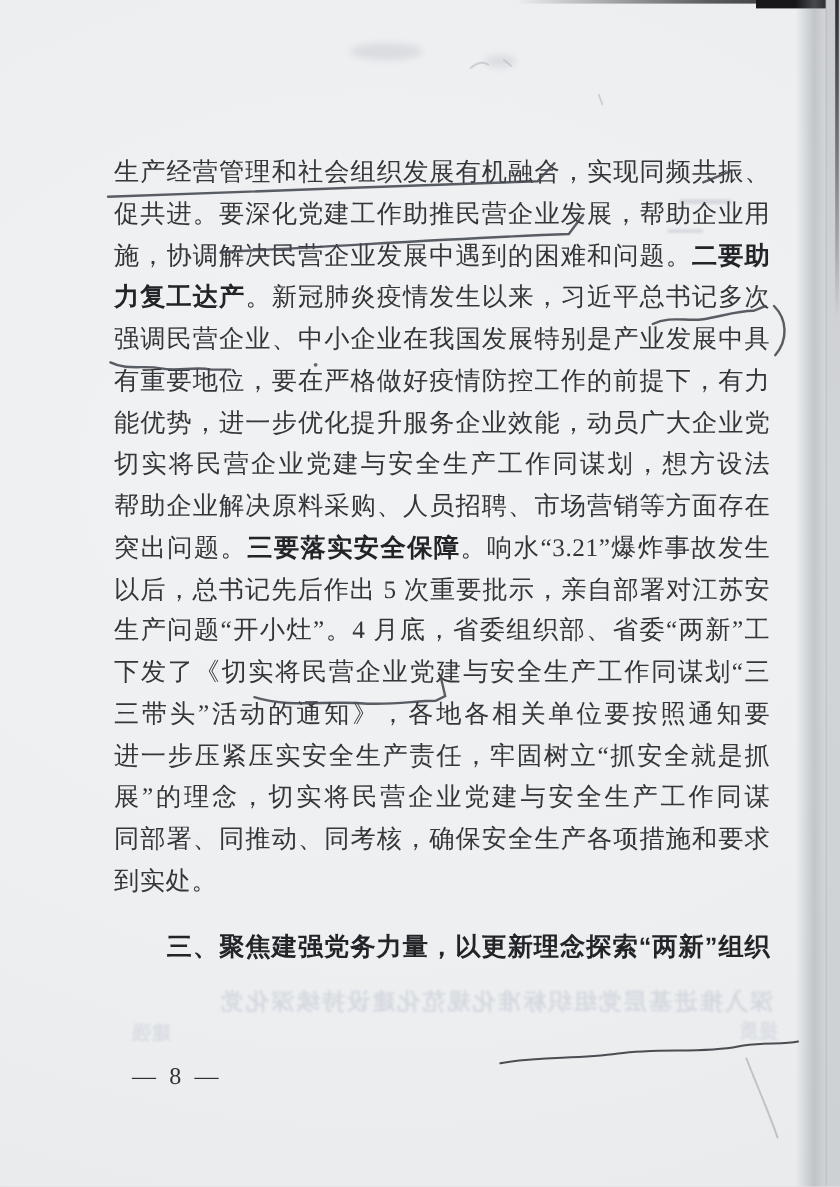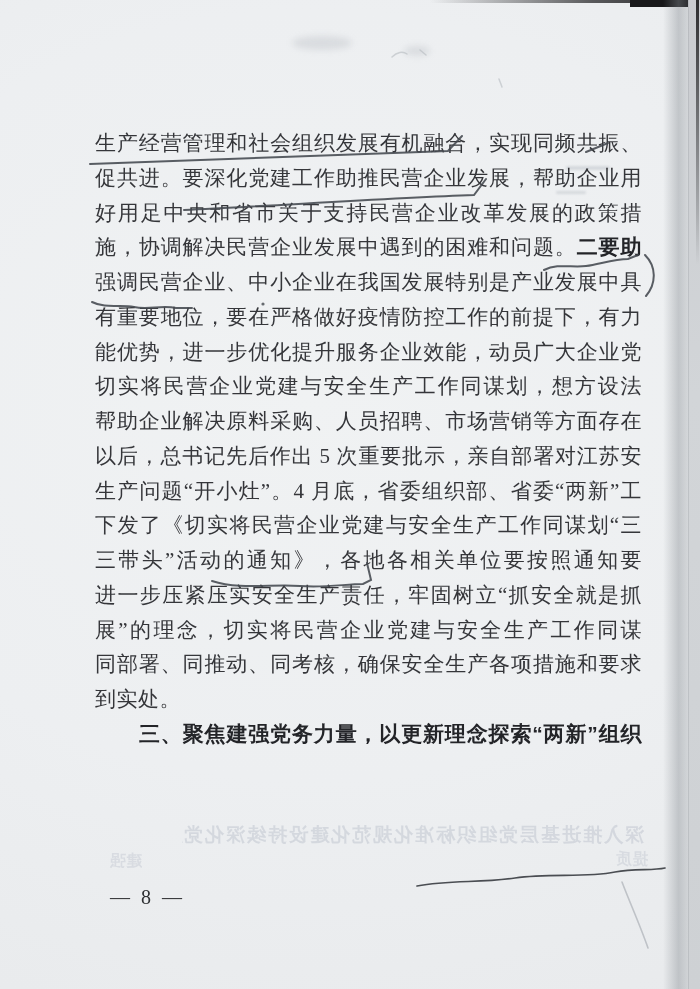--- a/index.html
+++ b/index.html
@@ -28,21 +28,21 @@
 
   
   .doc-body{position:absolute;left:95px;top:126px;width:547px;}
   .line{
     height:34.75px;line-height:34.75px;overflow:hidden;
     font-size:21px;color:#35363a;
     text-align:justify;text-align-last:justify;
     letter-spacing:.5px;
   }
   .line.no-justify{text-align-last:left;}
-  .line.indent{text-indent:44px;}
+  .line.indent{text-indent:44px;margin-top:20px;}
   .seg.bold{font-weight:700;color:#232428;font-family:"Liberation Sans","DejaVu Sans",sans-serif;}
 
   .page-number{position:absolute;left:110px;top:886px;font-size:20px;color:#2f3134;
     letter-spacing:3px;font-family:"Liberation Serif","DejaVu Serif",serif;}
 
   
   .bleed{position:absolute;transform:scaleX(-1);color:#5f6c88;filter:blur(.7px);
     font-family:"Liberation Sans","DejaVu Sans",sans-serif;font-weight:700;white-space:nowrap;overflow:hidden;}
   .bleed-a{left:182px;top:822px;width:462px;height:24px;font-size:19px;opacity:.16;letter-spacing:2px;}
   .bleed-b{left:84px;top:851px;width:58px;height:20px;font-size:16px;opacity:.13;}
@@ -71,27 +71,28 @@
   <div class="streak s1"></div>
   <div class="streak s2"></div>
 
   <div class="bleed bleed-a">深入推进基层党组织标准化规范化建设持续深化党建</div>
   <div class="bleed bleed-b">建强</div>
   <div class="bleed bleed-c">提质</div>
 
   <div class="doc-body">
       <div class="line"><span class="seg">生产经营管理和社会组织发展有机融合，实现同频共振、互</span></div>
       <div class="line"><span class="seg">促共进。要深化党建工作助推民营企业发展，帮助企业用</span></div>
-      <div class="line"><span class="seg">好用足中央和省市关于支持民营企业改革发展的政策措</span></div>
       <div class="line"><span class="seg">施，协调解决民营企业发展中遇到的困难和问题。</span><span class="seg bold">二要助</span></div>
+      <div class="line"><span class="seg bold">力复工达产</span><span class="seg">。新冠肺炎疫情发生以来，习近平总书记多次</span></div>
       <div class="line"><span class="seg">强调民营企业、中小企业在我国发展特别是产业发展中具</span></div>
       <div class="line"><span class="seg">有重要地位，要在严格做好疫情防控工作的前提下，有力有</span></div>
       <div class="line"><span class="seg">能优势，进一步优化提升服务企业效能，动员广大企业党组</span></div>
       <div class="line"><span class="seg">切实将民营企业党建与安全生产工作同谋划，想方设法</span></div>
       <div class="line"><span class="seg">帮助企业解决原料采购、人员招聘、市场营销等方面存在的</span></div>
+      <div class="line"><span class="seg">突出问题。</span><span class="seg bold">三要落实安全保障</span><span class="seg">。响水“3.21”爆炸事故发生</span></div>
       <div class="line"><span class="seg">以后，总书记先后作出 5 次重要批示，亲自部署对江苏安全</span></div>
       <div class="line"><span class="seg">生产问题“开小灶”。4 月底，省委组织部、省委“两新”工委</span></div>
       <div class="line"><span class="seg">下发了《切实将民营企业党建与安全生产工作同谋划“三有</span></div>
       <div class="line"><span class="seg">三带头”活动的通知》，各地各相关单位要按照通知要求，</span></div>
       <div class="line"><span class="seg">进一步压紧压实安全生产责任，牢固树立“抓安全就是抓发</span></div>
       <div class="line"><span class="seg">展”的理念，切实将民营企业党建与安全生产工作同谋划、</span></div>
       <div class="line"><span class="seg">同部署、同推动、同考核，确保安全生产各项措施和要求落</span></div>
       <div class="line no-justify"><span class="seg">到实处。</span></div>
       <div class="line indent"><span class="seg bold">三、聚焦建强党务力量，以更新理念探索“两新”组织</span></div>
     </div>

